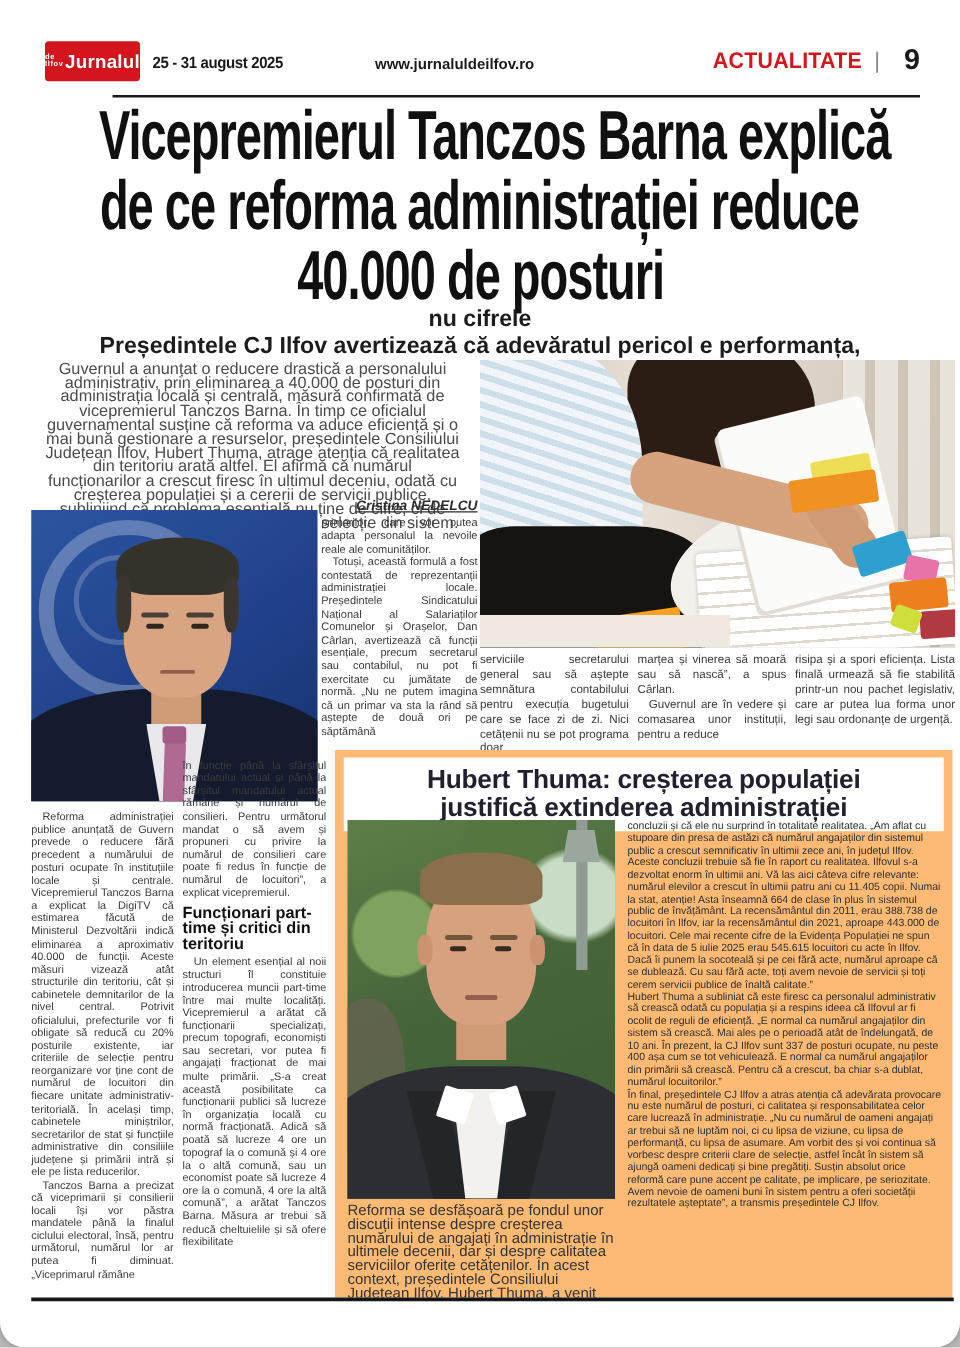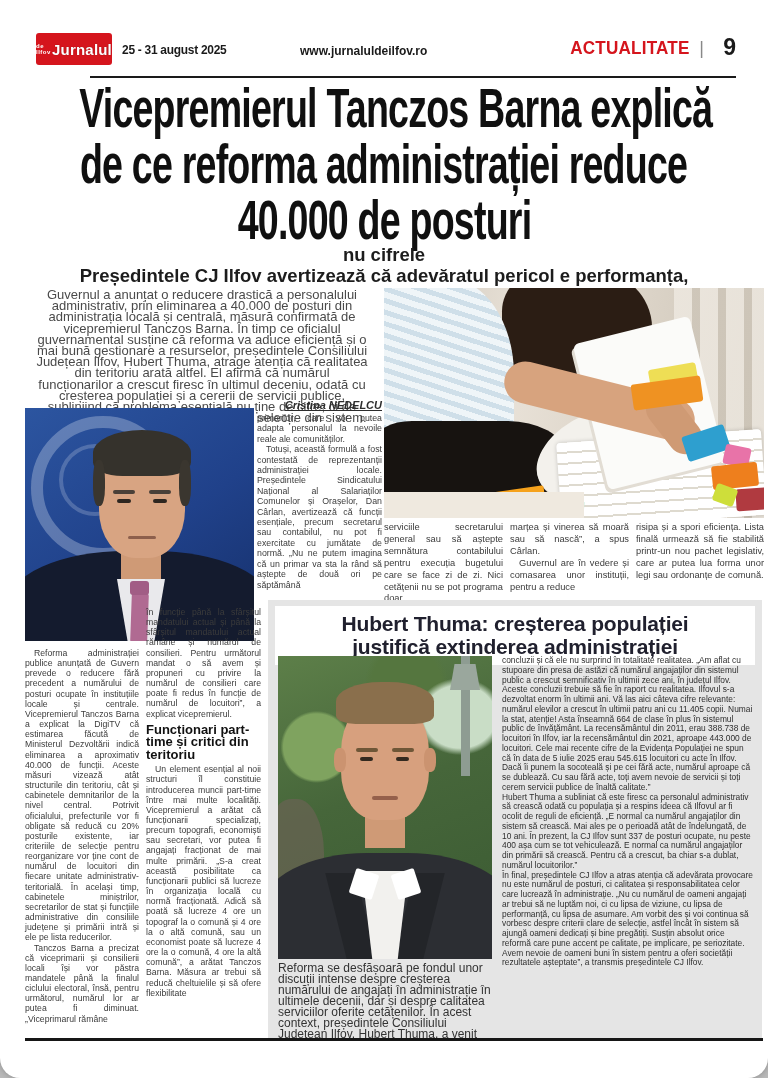--- a/index.html
+++ b/index.html
@@ -45,21 +45,21 @@
   .col-under-1{position:absolute;left:384px;top:522px;width:119px;font-size:9.3px;line-height:11.9px;}
   .col-under-2{position:absolute;left:510px;top:522px;width:119px;font-size:9.3px;line-height:11.9px;}
   .col-under-3{position:absolute;left:636px;top:522px;width:128px;font-size:9.3px;line-height:11.9px;}
 
   .col-left{position:absolute;left:25px;top:648px;width:114px;font-size:8.7px;line-height:10.15px;}
   .col-mid{position:absolute;left:146px;top:607px;width:115px;font-size:8.7px;line-height:10.15px;}
   .col-mid .subhead2{font-size:13px;font-weight:bold;color:#111;line-height:12.5px;
         text-align:left;margin:5px 0 3px 0;}
 
   
-  .hbox{position:absolute;left:268px;top:600px;width:494px;height:438px;background:#e5e5e5;overflow:hidden;}
+  .hbox{position:absolute;left:268px;top:600px;width:494px;height:438px;background:#fdba74;overflow:hidden;}
   .hbox-title{position:absolute;left:7px;right:7px;top:6px;background:#ffffff;padding:6px 4px 7px 4px;
         text-align:center;font-size:21px;font-weight:bold;color:#20202e;line-height:23px;letter-spacing:-.2px;}
   .hbox-caption{position:absolute;left:10px;top:363px;width:214px;font-size:12px;line-height:11px;
         color:#333;text-align:left;}
   .hbox-right{position:absolute;left:234px;top:56px;width:252px;font-size:8.4px;line-height:9.75px;
         color:#2f2f2f;text-align:left;}
   .hbox-right p{margin:0;}
 
   .bottom-rule{position:absolute;left:25px;top:1038px;width:738px;height:3px;background:#161616;}
 
@@ -241,21 +241,21 @@
   </div>
 
   <div class="col-under-1 txt">
     <p>serviciile secretarului general sau să aștepte semnătura contabilului pentru execuția bugetului care se face zi de zi. Nici cetățenii nu se pot programa doar</p>
   </div>
   <div class="col-under-2 txt">
     <p>marțea și vinerea să moară sau să nască”, a spus Cârlan.</p>
     <p class="indent">Guvernul are în vedere și comasarea unor instituții, pentru a reduce</p>
   </div>
   <div class="col-under-3 txt">
-    <p>risipa și a spori eficiența. Lista finală urmează să fie stabilită printr-un nou pachet legislativ, care ar putea lua forma unor legi sau ordonanțe de comună.</p>
+    <p>risipa și a spori eficiența. Lista finală urmează să fie stabilită printr-un nou pachet legislativ, care ar putea lua forma unor legi sau ordonanțe de urgență.</p>
   </div>
 
   <div class="col-left txt">
     <p class="indent">Reforma administrației publice anunțată de Guvern prevede o reducere fără precedent a numărului de posturi ocupate în instituțiile locale și centrale. Vicepremierul Tanczos Barna a explicat la DigiTV că estimarea făcută de Ministerul Dezvoltării indică eliminarea a aproximativ 40.000 de funcții. Aceste măsuri vizează atât structurile din teritoriu, cât și cabinetele demnitarilor de la nivel central. Potrivit oficialului, prefecturile vor fi obligate să reducă cu 20% posturile existente, iar criteriile de selecție pentru reorganizare vor ține cont de numărul de locuitori din fiecare unitate administrativ-teritorială. În același timp, cabinetele miniștrilor, secretarilor de stat și funcțiile administrative din consiliile județene și primării intră și ele pe lista reducerilor.</p>
     <p class="indent">Tanczos Barna a precizat că viceprimarii și consilierii locali își vor păstra mandatele până la finalul ciclului electoral, însă, pentru următorul, numărul lor ar putea fi diminuat. „Viceprimarul rămâne</p>
   </div>
   <div class="col-mid txt">
     <p>în funcție până la sfârșitul mandatului actual și până la sfârșitul mandatului actual rămâne și numărul de consilieri. Pentru următorul mandat o să avem și propuneri cu privire la numărul de consilieri care poate fi redus în funcție de numărul de locuitori”, a explicat vicepremierul.</p>
     <div class="subhead2">Funcționari part-time și critici din teritoriu</div>
     <p class="indent">Un element esențial al noii structuri îl constituie introducerea muncii part-time între mai multe localități. Vicepremierul a arătat că funcționarii specializați, precum topografi, economiști sau secretari, vor putea fi angajați fracționat de mai multe primării. „S-a creat această posibilitate ca funcționarii publici să lucreze în organizația locală cu normă fracționată. Adică să poată să lucreze 4 ore un topograf la o comună și 4 ore la o altă comună, sau un economist poate să lucreze 4 ore la o comună, 4 ore la altă comună”, a arătat Tanczos Barna. Măsura ar trebui să reducă cheltuielile și să ofere flexibilitate</p>

